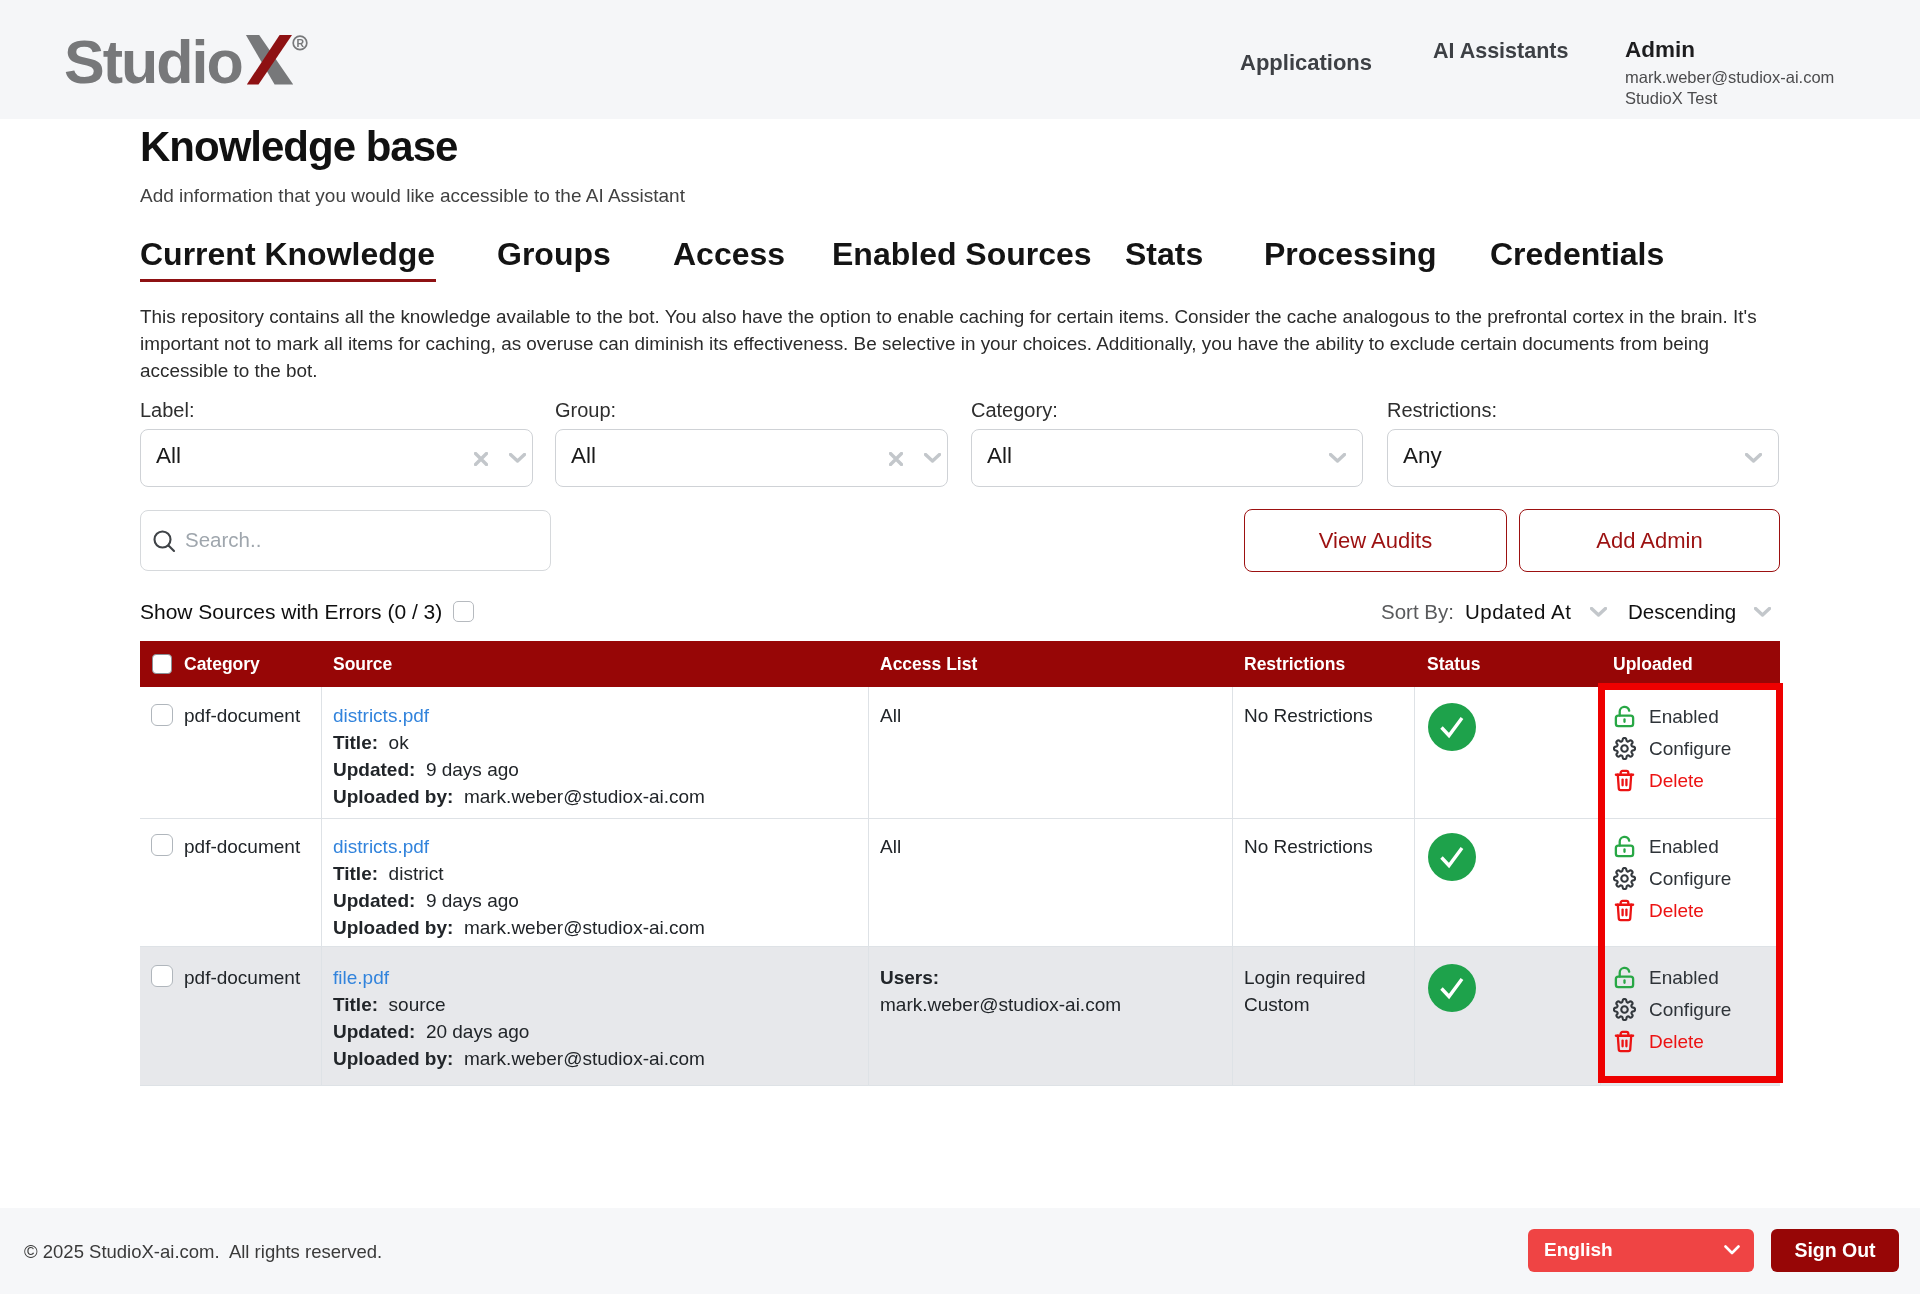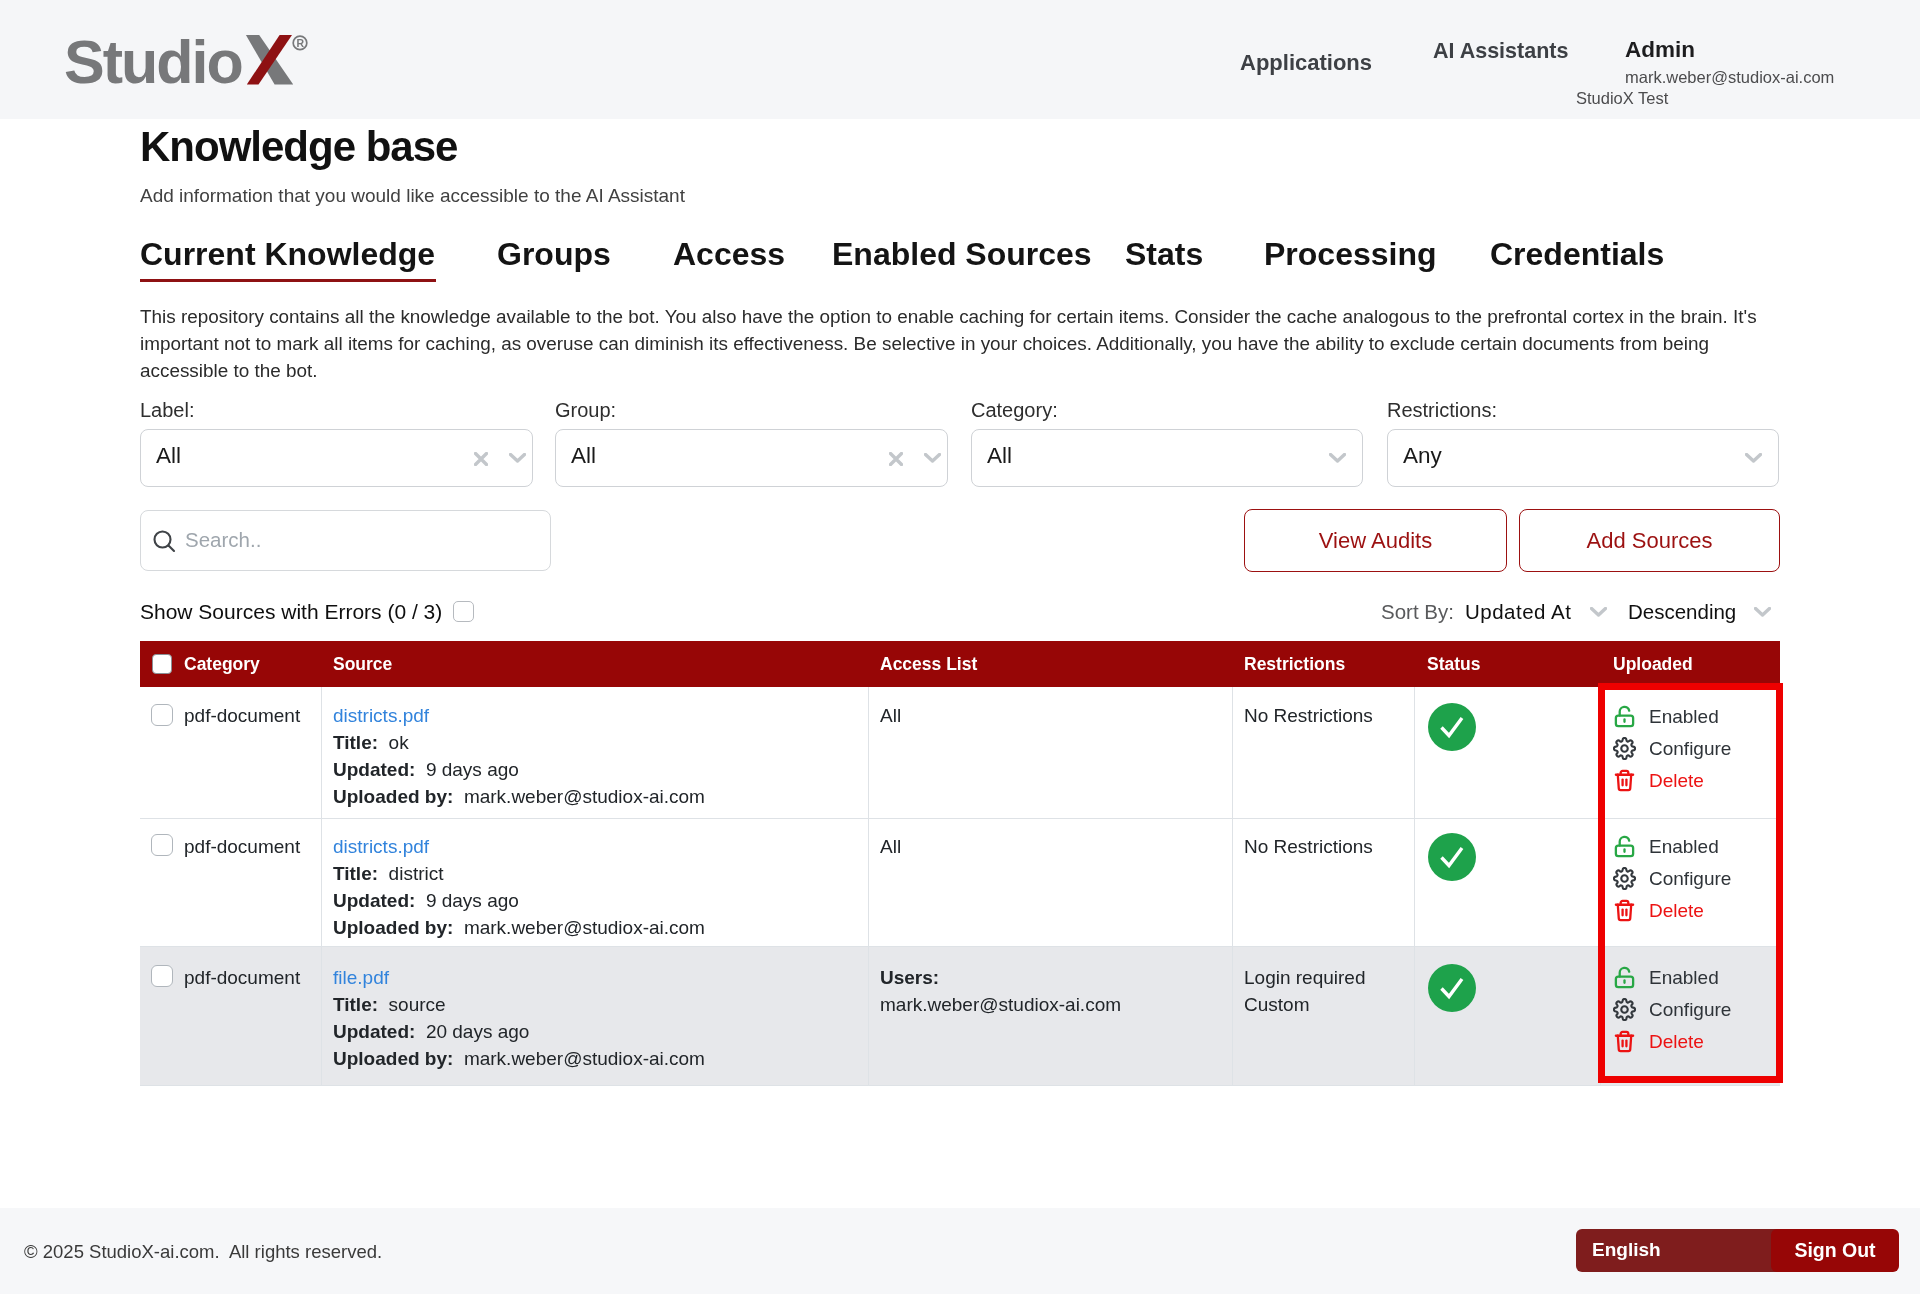--- a/index.html
+++ b/index.html
@@ -39,21 +39,21 @@
       <polygon points="181.9,2 195.2,2 229.2,51.5 210.6,51.5" fill="#77787a"></polygon>
       <polygon points="215.6,2 228,2 194.5,51.5 182.8,51.5" fill="#8e1113"></polygon>
       <circle cx="236" cy="9.9" r="6.8" fill="none" stroke="#77787a" stroke-width="1.7"></circle>
       <text x="232.6" y="13.6" font-size="10.5" font-weight="bold" fill="#77787a">R</text>
     </svg>
   </div>
   <span class="navlink" style="left:1240px; top:50px;">Applications</span>
   <span class="navlink" style="left:1433px; top:39px; font-size:21.5px;">AI Assistants</span>
   <span class="navlink" style="left:1625px; top:37px; color:#1d1d1f; font-size:22.5px;">Admin</span>
   <span class="abs" style="left:1625px; top:68px; font-size:16.5px; color:#4c4c4e;">mark.weber@studiox-ai.com</span>
-  <span class="abs" style="left:1576px; top:89px; font-size:16.5px; color:#4c4c4e;text-align:right;">StudioX Test</span>
+  <span class="abs" style="left:1625px; top:89px; font-size:16.5px; color:#4c4c4e;text-align:right;">StudioX Test</span>
 
   <div class="abs" style="left:140px; top:123px; font-size:42px; font-weight:bold; color:#111; letter-spacing:-1px;">Knowledge base</div>
   <div class="abs" style="left:140px; top:185px; font-size:19px; color:#414141;">Add information that you would like accessible to the AI Assistant</div>
 
   <span class="tab" style="left:140px;">Current Knowledge</span>
   <span class="tab" style="left:497px;">Groups</span>
   <span class="tab" style="left:673px;">Access</span>
   <span class="tab" style="left:832px;">Enabled Sources</span>
   <span class="tab" style="left:1125px;">Stats</span>
   <span class="tab" style="left:1264px;">Processing</span>
@@ -103,21 +103,21 @@
   </div>
 
   <div class="abs" style="left:140px; top:510px; width:411px; height:61px; border:1px solid #d6d9dc; border-radius:8px; background:#fff;">
     <svg class="abs" style="left:12px; top:19px;" width="23" height="23" viewBox="0 0 23 23">
         <circle cx="9.5" cy="9.5" r="8" fill="none" stroke="#3f4347" stroke-width="2.1"></circle>
         <path d="M15.5 15.5 L21 21" stroke="#3f4347" stroke-width="2.1" stroke-linecap="round"></path>
       </svg>
     <span class="abs" style="left:44px; top:17px; font-size:20.5px; color:#9fa6ad;">Search..</span>
   </div>
   <div class="btn" style="left:1244px; width:263px;">View Audits</div>
-  <div class="btn" style="left:1519px; width:261px;">Add Sources</div>
+  <div class="btn" style="left:1519px; width:261px;">Add Admin</div>
 
   <span class="abs" style="left:140px; top:600px; font-size:21px; color:#0e0e0e;">Show Sources with Errors (0 / 3)</span>
   <div class="abs" style="left:453px; top:601px; width:21px; height:21px; border:1.5px solid #b6babf; border-radius:5px; background:#fff;"></div>
   <span class="abs" style="left:1381px; top:600px; font-size:20.5px; color:#595a5c;">Sort By:</span>
   <span class="abs" style="left:1465px; top:600px; font-size:20.5px; color:#101010; letter-spacing:0.5px;">Updated At</span>
   <svg class="abs" style="left:1590px; top:607px;" width="17" height="10" viewBox="0 0 17 10">
       <path d="M1.5 1.5 L8.5 8 L15.5 1.5" fill="none" stroke="#c3c7cb" stroke-width="3.4" stroke-linecap="round" stroke-linejoin="round"></path>
     </svg>
   <span class="abs" style="left:1628px; top:600px; font-size:20.5px; color:#101010;">Descending</span>
   <svg class="abs" style="left:1754px; top:607px;" width="17" height="10" viewBox="0 0 17 10">
@@ -252,21 +252,21 @@
         <path d="M19 6 l-1 14 a2 2 0 0 1 -2 2 H8 a2 2 0 0 1 -2 -2 L5 6"></path>
         <line x1="10" y1="11" x2="10" y2="17"></line>
         <line x1="14" y1="11" x2="14" y2="17"></line>
       </svg><span class="td">Delete</span>
   </div>
 
   <div class="abs" style="left:1598px; top:683px; width:185px; height:400px; border:7px solid #ee0000;"></div>
 
   <div class="ftr"></div>
   <span class="abs" style="left:24px; top:1241px; font-size:18.5px; color:#3a3a3a;">© 2025 StudioX-ai.com.&nbsp; All rights reserved.</span>
-  <div class="abs" style="left:1528px; top:1229px; width:226px; height:43px; background:#7f1d1d; border-radius:6px;margin-left:48px;">
+  <div class="abs" style="left:1528px; top:1229px; width:226px; height:43px; background:#ef4444; border-radius:6px;">
     <span class="abs" style="left:16px; top:10px; font-size:19px; font-weight:bold; color:#fff;">English</span>
     <svg class="abs" style="right:14px; top:16px;" width="16" height="10" viewBox="0 0 16 10">
         <path d="M1.5 1.5 L8 8 L14.5 1.5" fill="none" stroke="#fff" stroke-width="2.6" stroke-linecap="round" stroke-linejoin="round"></path>
       </svg>
   </div>
   <div class="abs" style="left:1771px; top:1229px; width:128px; height:43px; background:#970606; border-radius:6px; text-align:center;">
     <span style="font-size:19.5px; font-weight:bold; color:#fff; line-height:43px;text-align:right;">Sign Out</span>
   </div>
 
 </div>

